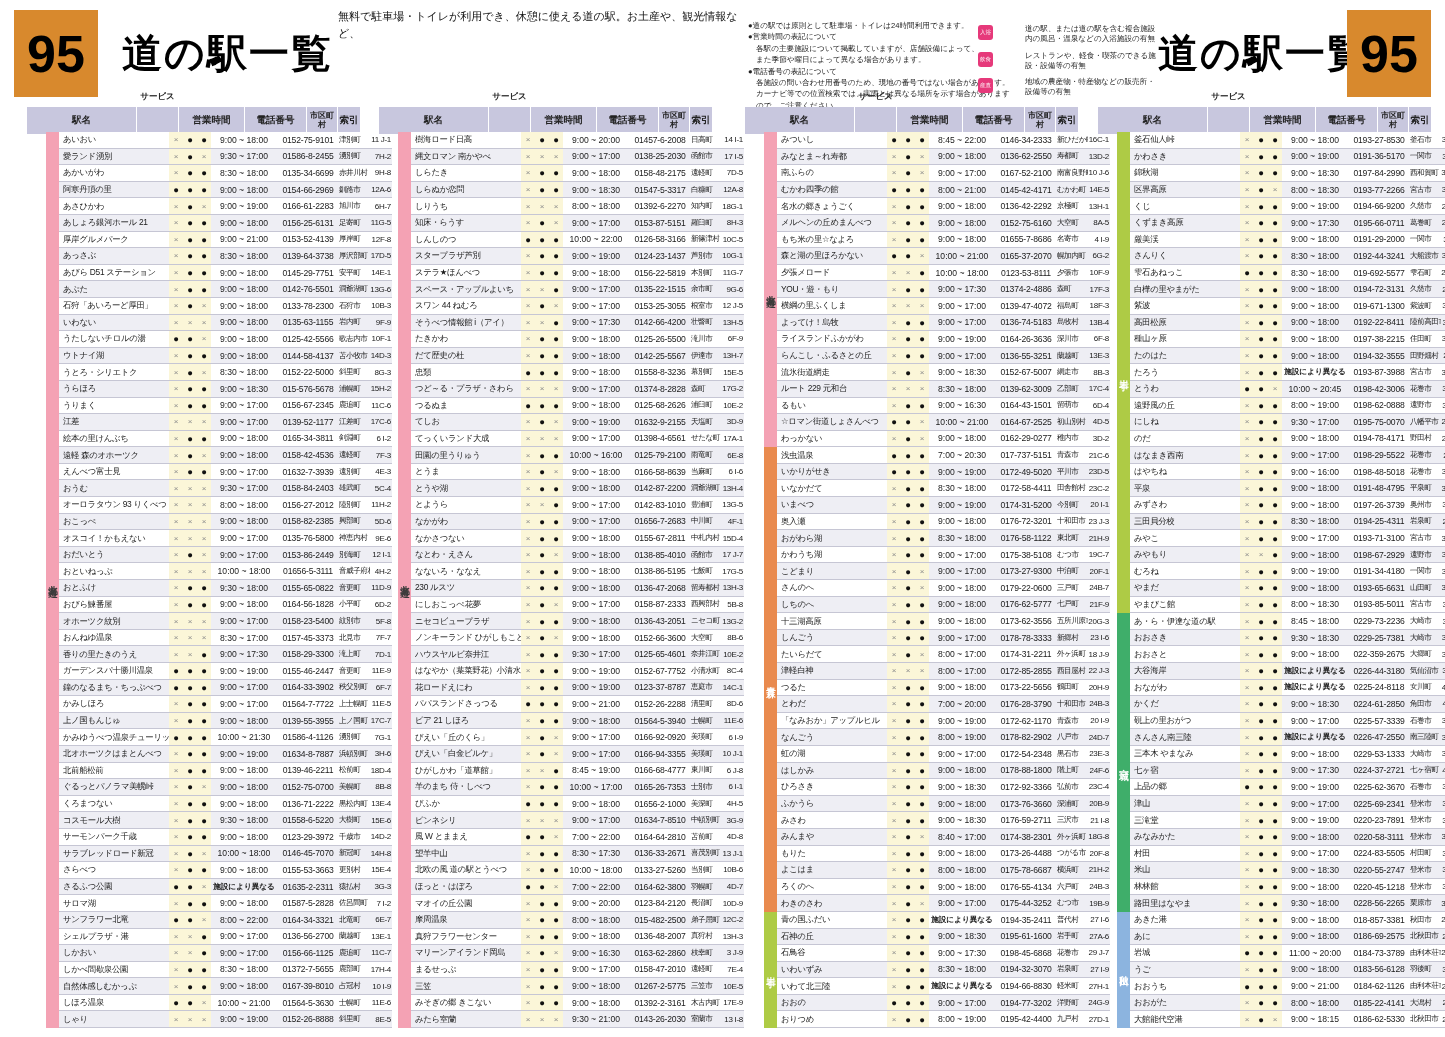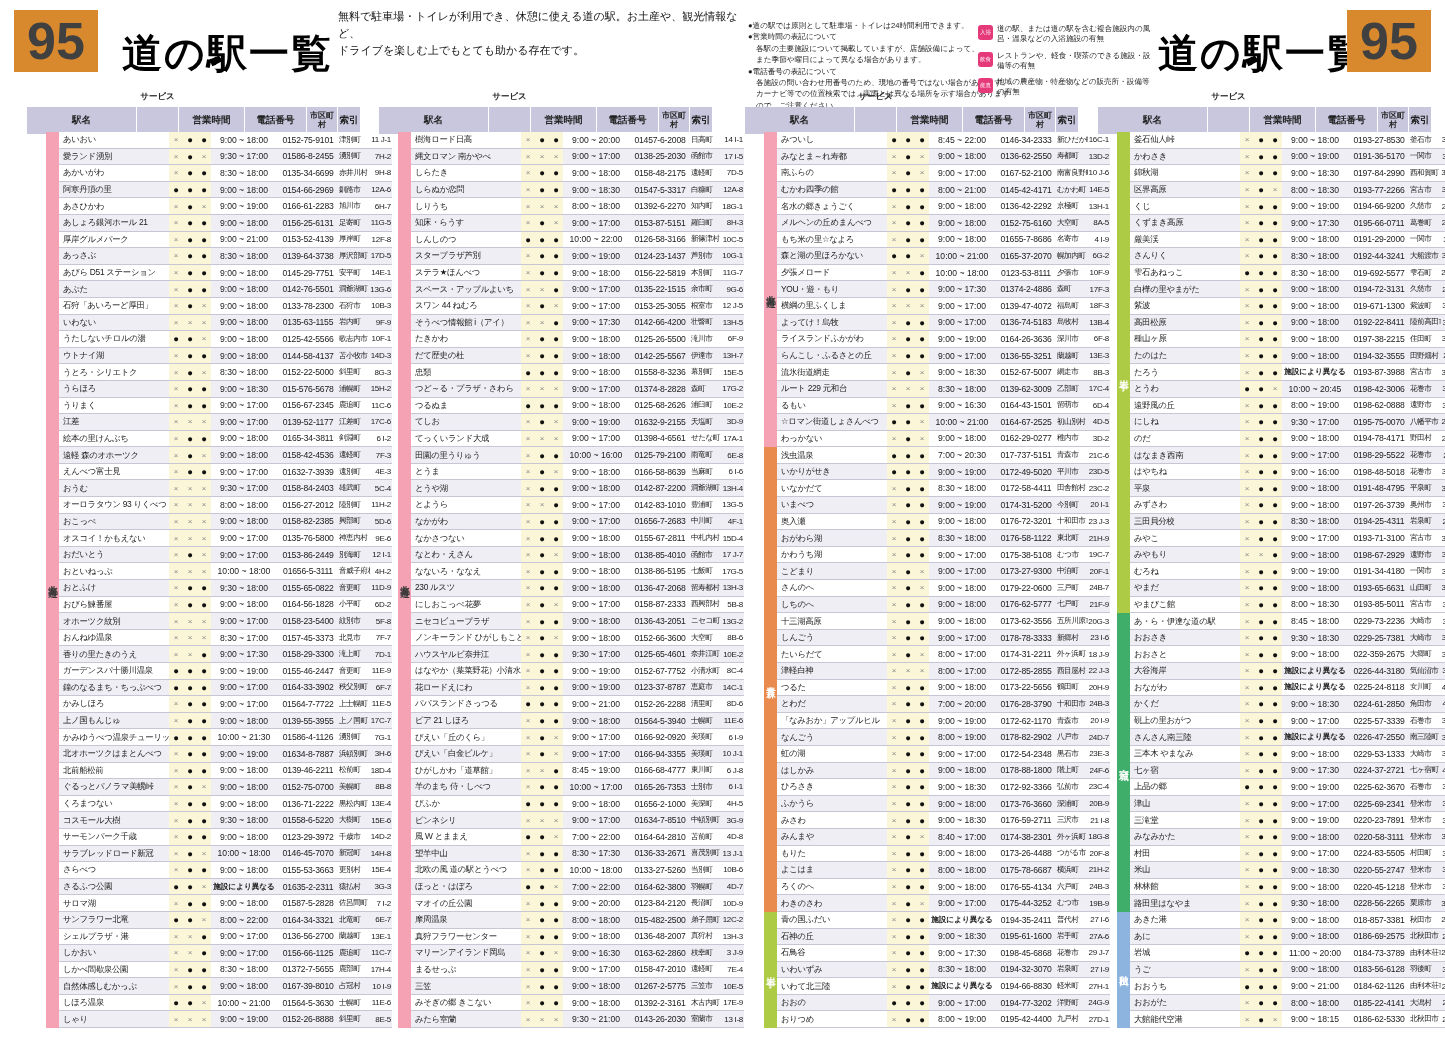--- a/index.html
+++ b/index.html
@@ -2,32 +2,32 @@
 <html><head>
 <meta charset="utf-8">
 <style>
   html,body{margin:0;padding:0;}
   body{
     width:1445px;height:1037px;position:relative;background:#fff;
     font-family:"Liberation Sans","DejaVu Sans",sans-serif;color:#1a1a1a;
     overflow:hidden;
   }
   
-  .numbox{position:absolute;width:84px;height:62px;background:#d8892d;color:#404040;
+  .numbox{position:absolute;width:84px;height:87px;background:#d8892d;color:#000000;
     display:flex;align-items:center;justify-content:center;font-size:52px;font-weight:bold;}
   .numbox.left{left:14px;top:10px;}
   .numbox.right{left:1347px;top:10px;}
   .big-title{position:absolute;top:26px;font-size:40px;font-weight:bold;letter-spacing:2px;color:#000;}
   .big-title.left{left:122px;}
   .big-title.right{left:1158px;}
   .intro{position:absolute;left:338px;top:8px;width:400px;font-size:11px;line-height:1.55;color:#111;}
   .notes{position:absolute;left:748px;top:20px;width:235px;font-size:7.6px;line-height:1.5;color:#222;white-space:nowrap;}
   .notes .cont{padding-left:8px;}
   .iconlegend{position:absolute;left:978px;top:24px;width:178px;}
-  .legend-item{display:flex;margin-bottom:6px;align-items:flex-start;}
+  .legend-item{display:flex;margin-bottom:6px;align-items:flex-start;gap:28px;}
   .chip{flex:0 0 15px;height:15px;background:#e6397a;border-radius:3px;color:#fff;
     font-size:5.5px;line-height:1.1;display:flex;align-items:center;justify-content:center;
     text-align:center;margin-right:4px;margin-top:1px;}
   .legend-text{font-size:7.6px;line-height:1.35;color:#222;}
   
   #cols{position:absolute;top:107px;left:0;}
   .col{position:absolute;top:0;width:346px;}
   .thead{display:grid;grid-template-columns:13px 110px 14px 14px 14px 66px 62px 31px 22px;
     height:25px;align-items:center;}
   .th{background:#c8c7de;height:27px;display:flex;align-items:center;justify-content:center;
@@ -63,21 +63,20 @@
   .c-idx{font-size:8px;text-align:right;padding-right:1px;letter-spacing:-0.3px;}
 </style>
 </head>
 <body>
 
 <div class="numbox left">95</div>
 <div class="big-title left">道の駅一覧</div>
 
 <div class="intro">
   <div>無料で駐車場・トイレが利用でき、休憩に使える道の駅。お土産や、観光情報など、</div>
-  <div>ドライブを楽しむ上でもとても助かる存在です。</div>
 </div>
 
 <div class="notes">
   <div>●道の駅では原則として駐車場・トイレは24時間利用できます。</div>
   <div>●営業時間の表記について</div>
   <div class="cont">各駅の主要施設について掲載していますが、店舗設備によって、</div>
   <div class="cont">また季節や曜日によって異なる場合があります。</div>
   <div>●電話番号の表記について</div>
   <div class="cont">各施設の問い合わせ用番号のため、現地の番号ではない場合があります。</div>
   <div class="cont">カーナビ等での位置検索では、実際とは異なる場所を示す場合があります</div>

